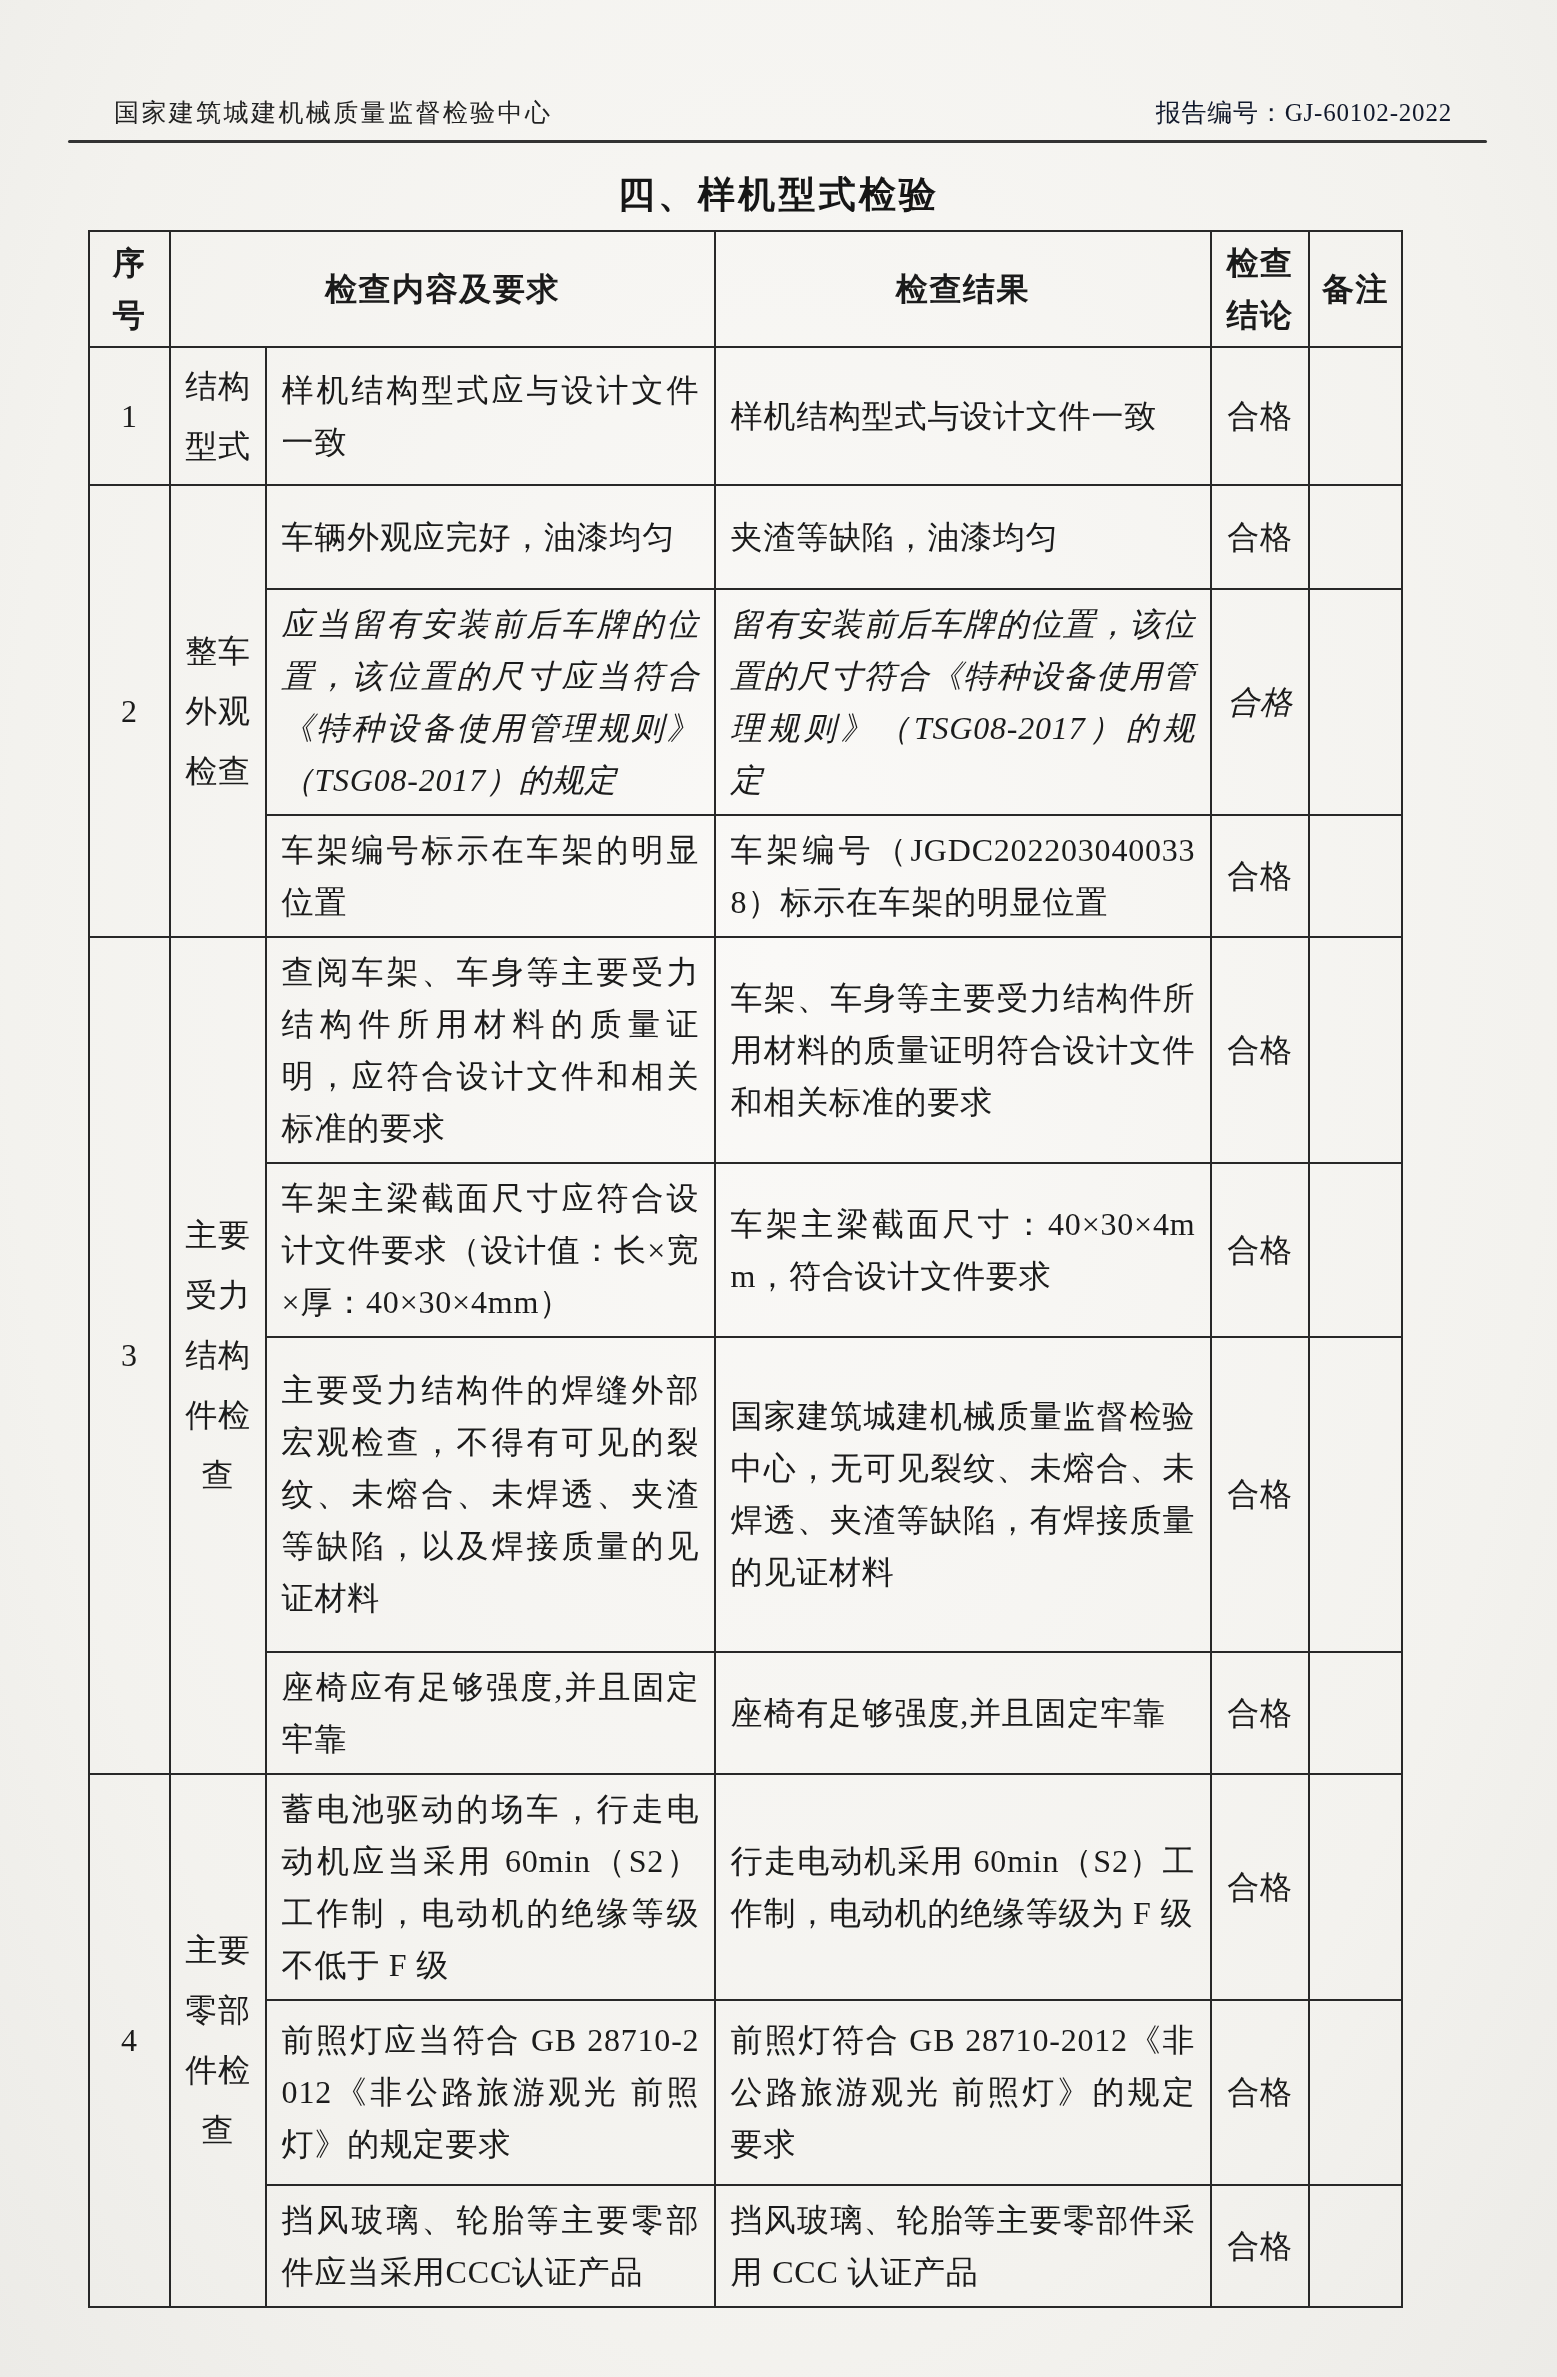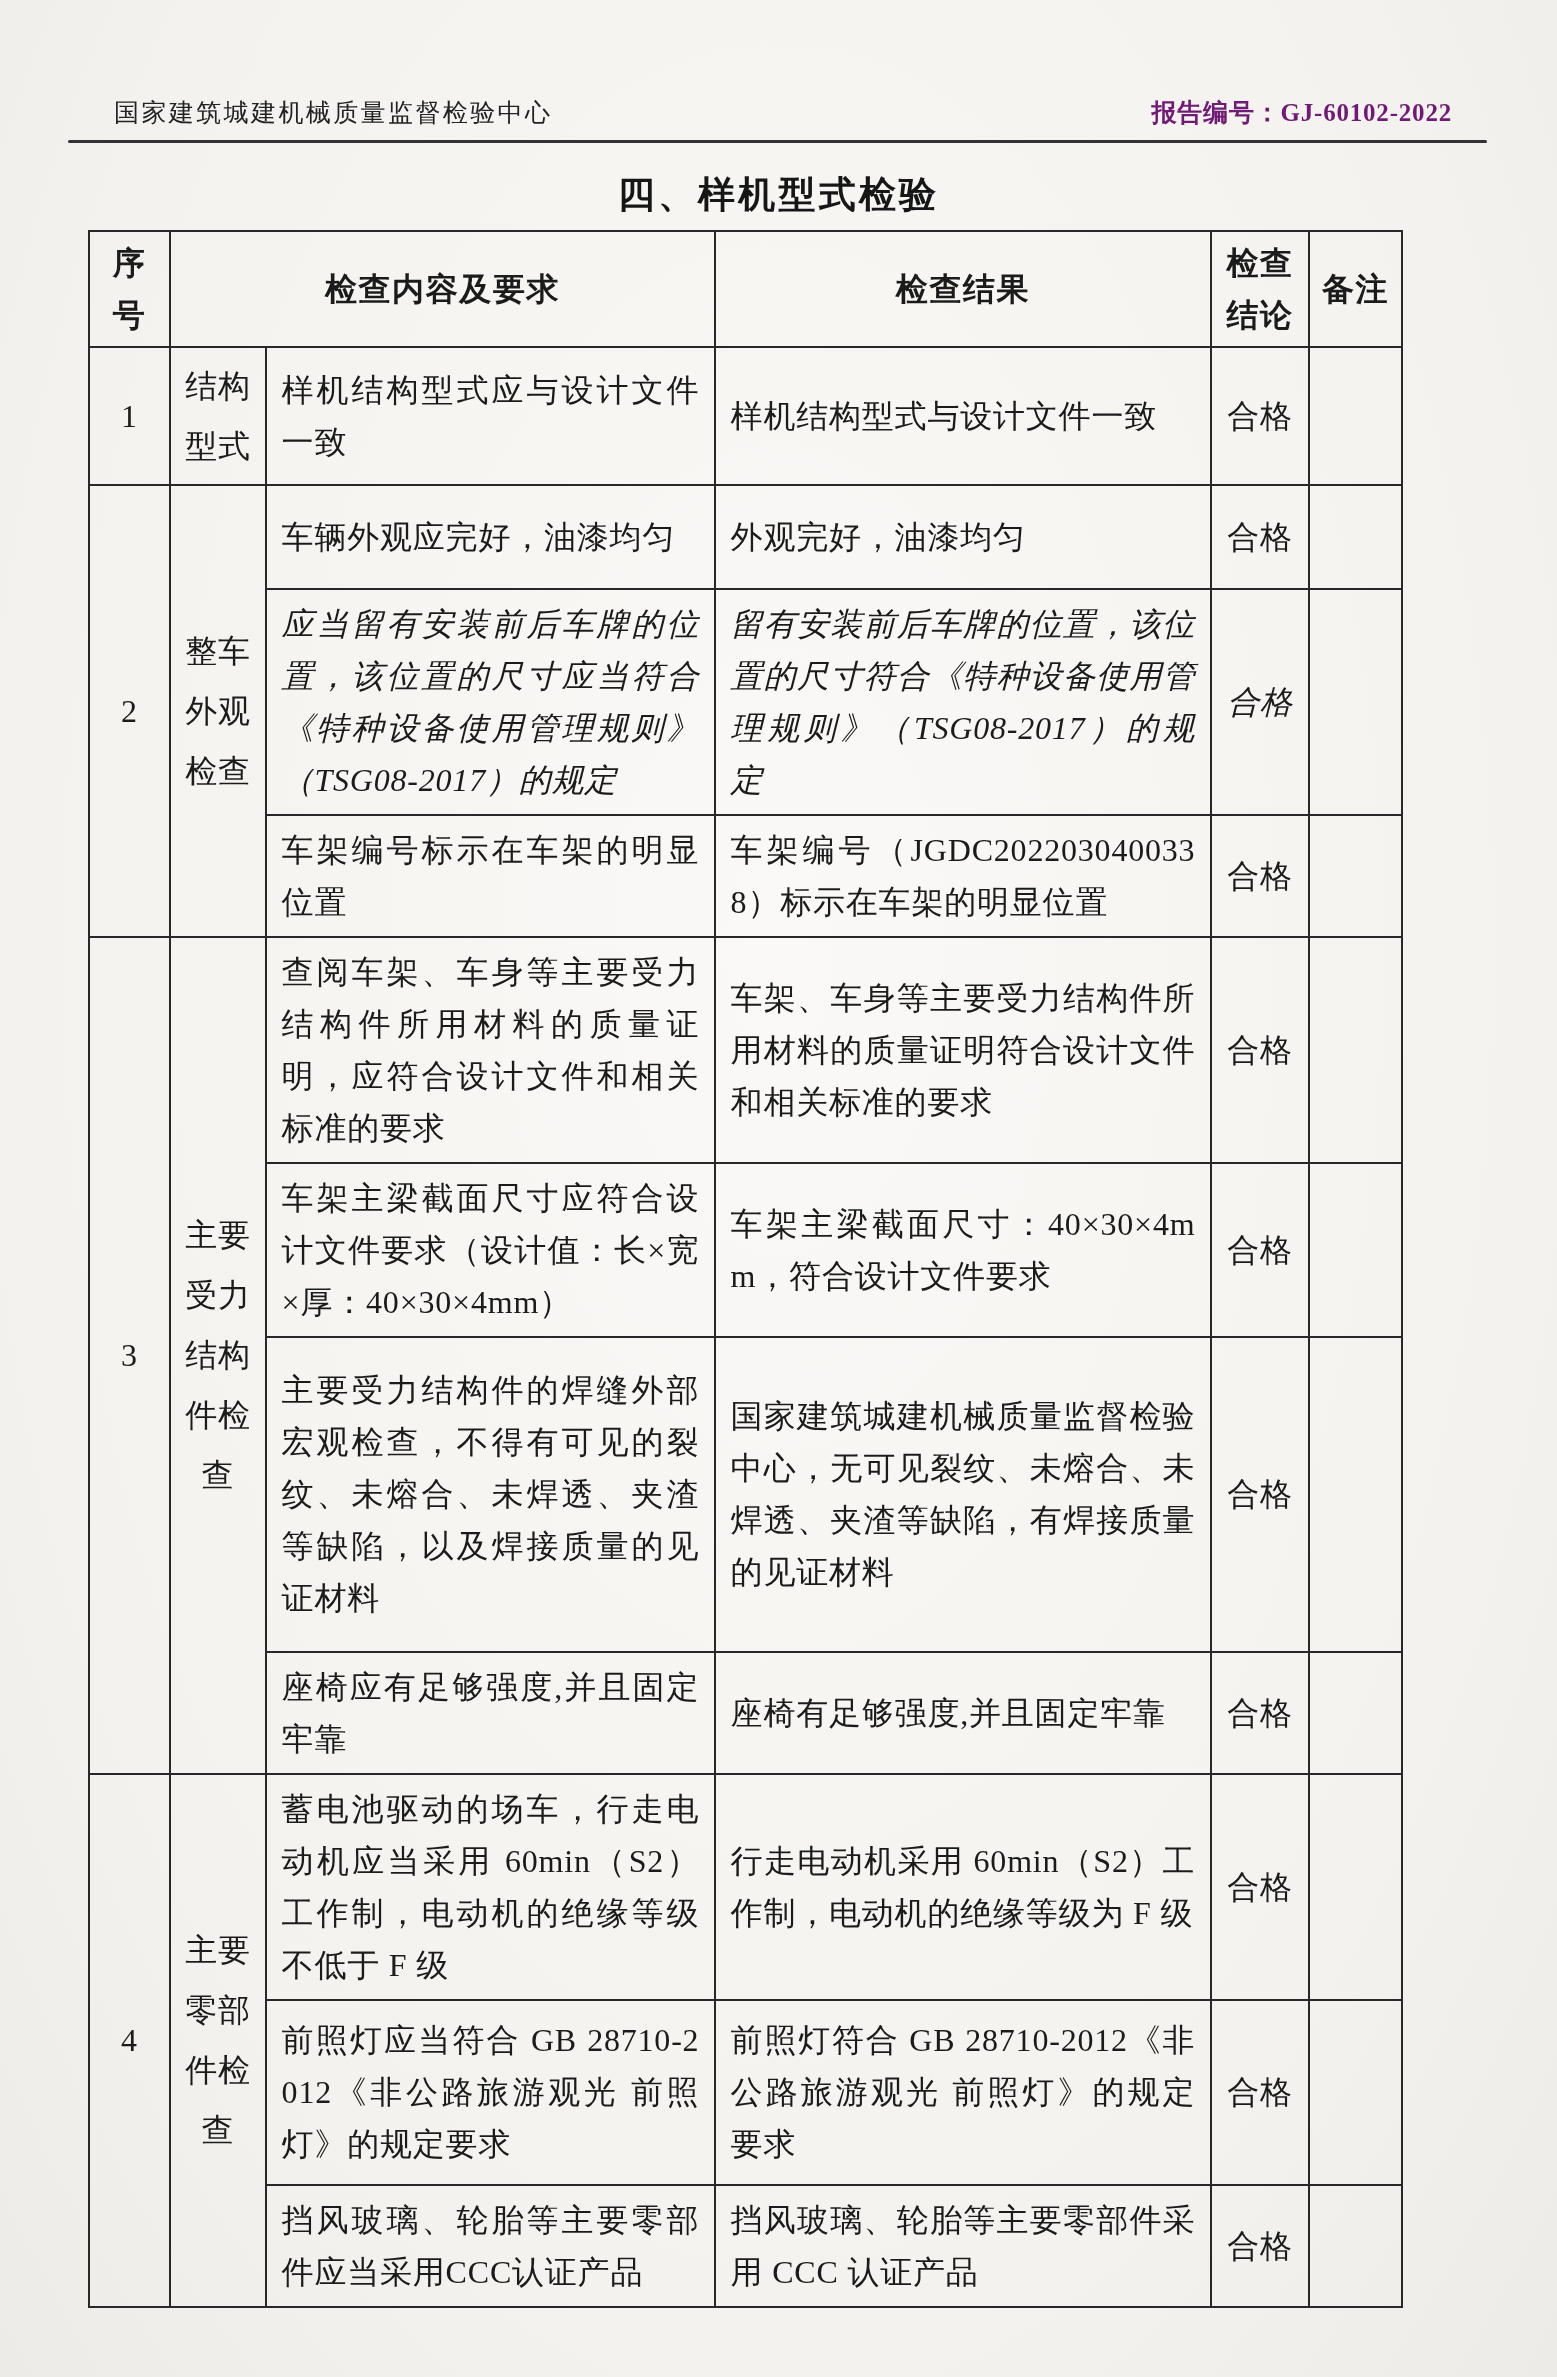--- a/index.html
+++ b/index.html
@@ -22,22 +22,21 @@
     padding: 96px 105px 0 114px;
   }
   .org-name {
     font-size: 25px;
     letter-spacing: 2.4px;
     color: #222;
   }
   .report-no {
     font-size: 25px;
     letter-spacing: 0.8px;
-    color: #701a75;
-    font-weight: bold;
+    color: #0f172a;
   }
   .header-rule {
     height: 2.4px;
     background: #333;
     margin: 11.4px 70px 0 68px;
     border-radius: 1.6px;
   }
 
   
   .page-title {
@@ -149,21 +148,21 @@
       <td class="content">样机结构型式应与设计文件一致</td>
       <td class="result">样机结构型式与设计文件一致</td>
       <td class="concl">合格</td>
       <td class="remark"></td>
     </tr>
 
     <tr class="h-r2a">
       <td class="seq" rowspan="3">2</td>
       <td class="cat" rowspan="3">整车外观检查</td>
       <td class="content">车辆外观应完好，油漆均匀</td>
-      <td class="result">外观完好，油漆均匀</td>
+      <td class="result">夹渣等缺陷，油漆均匀</td>
       <td class="concl">合格</td>
       <td class="remark"></td>
     </tr>
     <tr class="h-r2b">
       <td class="content">应当留有安装前后车牌的位置，该位置的尺寸应当符合《特种设备使用管理规则》（TSG08-2017）的规定</td>
       <td class="result">留有安装前后车牌的位置，该位置的尺寸符合《特种设备使用管理规则》（TSG08-2017）的规定</td>
       <td class="concl">合格</td>
       <td class="remark"></td>
     </tr>
     <tr class="h-r2c">

